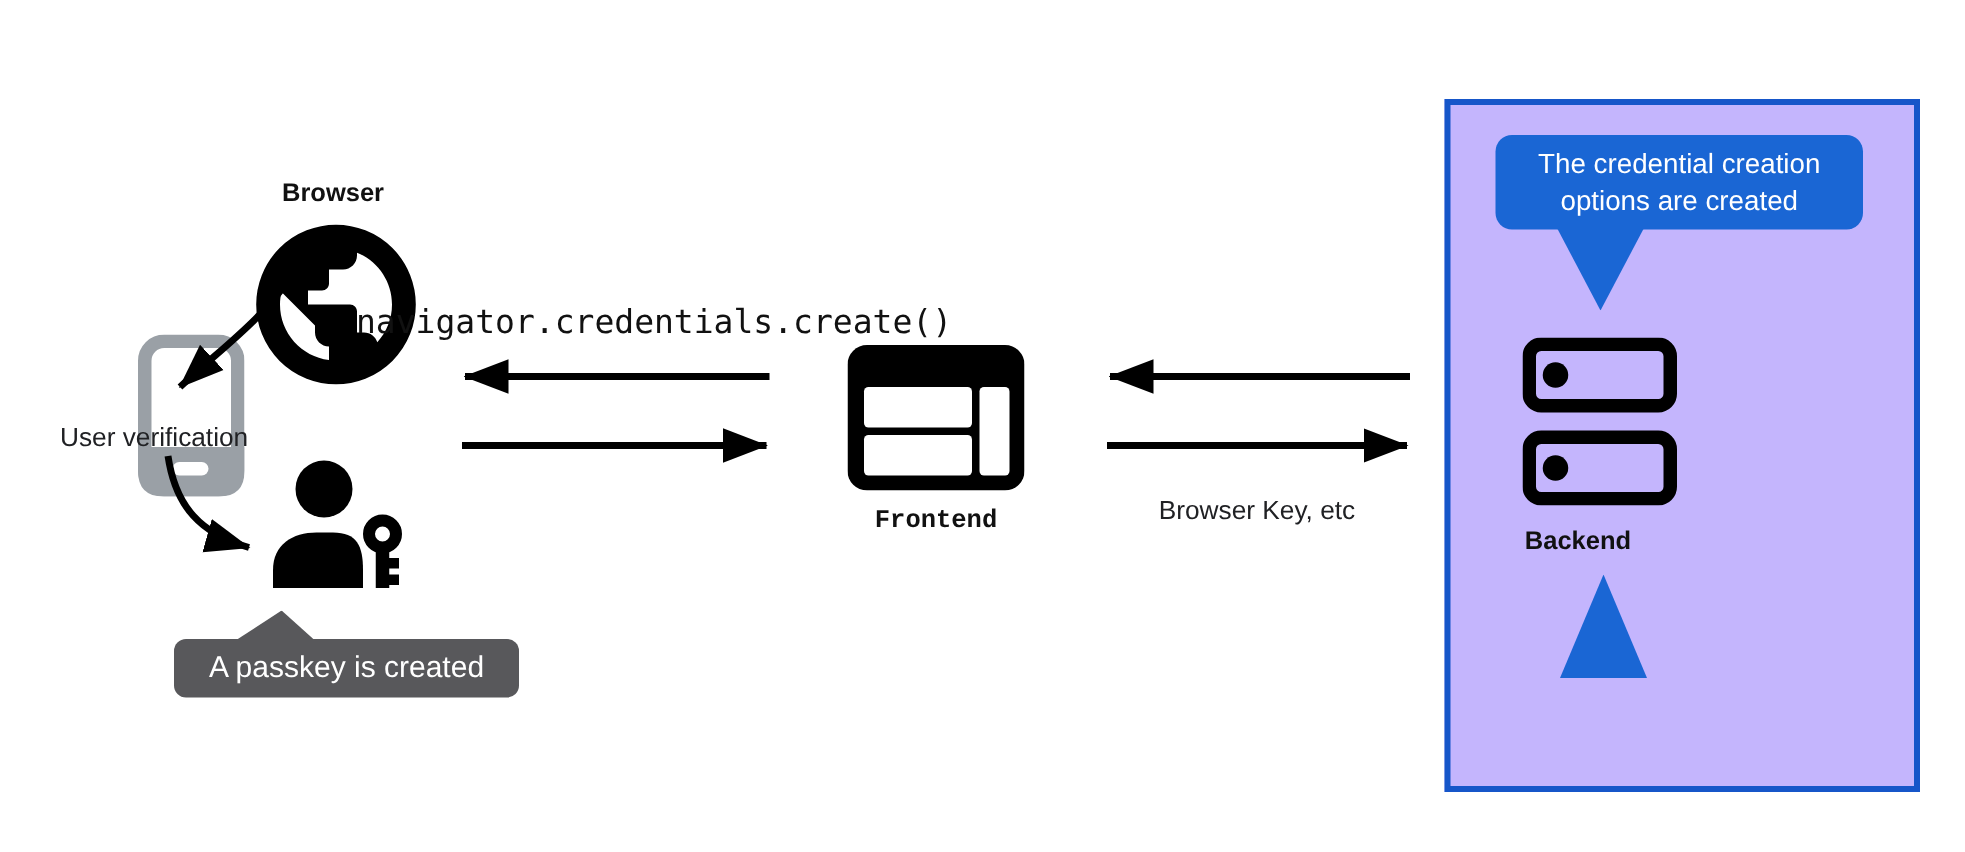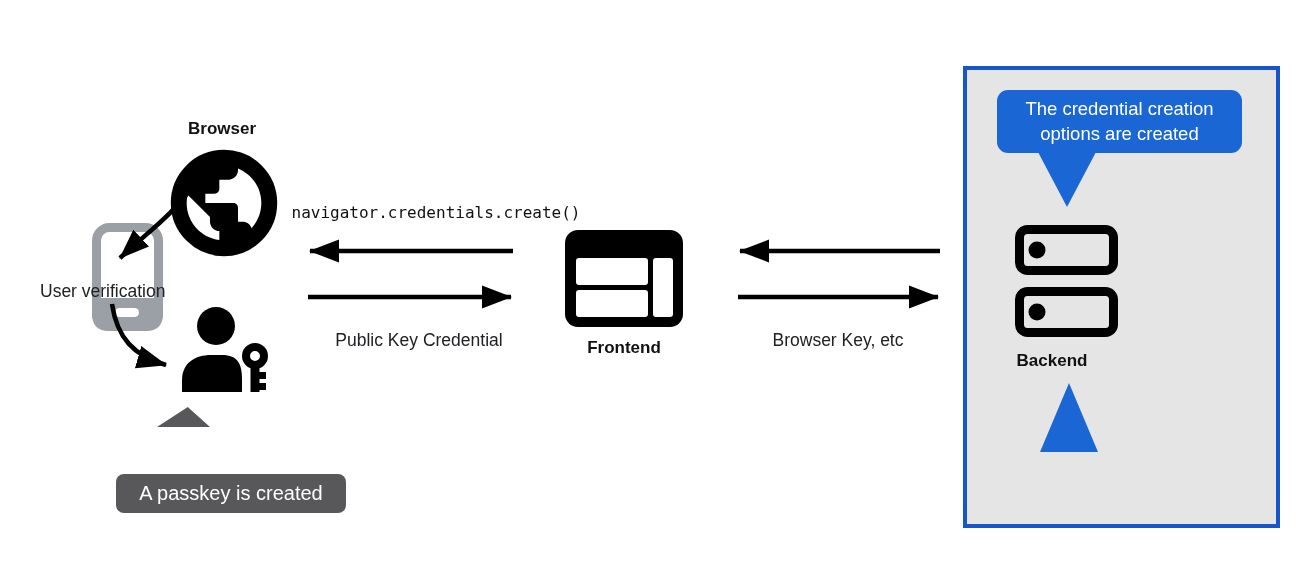--- a/index.html
+++ b/index.html
@@ -1,26 +1,26 @@
 <!DOCTYPE html>
 <html><head>
 <meta charset="utf-8">
 <style>
   html,body{margin:0;padding:0;background:#fff;}
   .canvas{position:relative;width:1310px;height:568px;background:#ffffff;overflow:hidden;
           font-family:"Liberation Sans",sans-serif;color:#1b1b1b;}
   .abs{position:absolute;}
   .node-label{font-weight:700;font-size:17px;color:#111;white-space:nowrap;transform:translateX(-50%);text-align:right;}
   .msg-label{font-size:17.5px;color:#202124;white-space:nowrap;transform:translateX(-50%);}
-  .mono-label{font-family:"DejaVu Sans Mono","Liberation Mono",monospace;font-size:16px;color:#111;
+  .mono-label{font-family:"DejaVu Sans Mono","Liberation Mono",monospace;font-size:22px;color:#111;
               white-space:nowrap;transform:translateX(-50%);}
   .tooltip{background:#58585b;color:#fff;border-radius:8px;font-size:20px;text-align:center;
-           line-height:39px;white-space:nowrap;margin-top:48px;}
+           line-height:39px;white-space:nowrap;}
   .tooltip-tail{background:#58585b;clip-path:polygon(58% 0,0 100%,100% 100%);}
-  .backend-box{background:#e5e5e5;border:4px solid #1656c9;}
+  .backend-box{background:#c4b5fd;border:4px solid #1656c9;}
   .bubble{background:#1a66d4;color:#fff;border-radius:11px;font-size:18.5px;line-height:1.32;
           text-align:center;white-space:pre-line;display:flex;align-items:center;justify-content:center;}
   .bubble-tail-down{background:#1a66d4;clip-path:polygon(0 0,100% 0,50% 100%);}
   .bubble-tail-up{background:#1a66d4;clip-path:polygon(50% 0,100% 100%,0 100%);}
   svg{display:block;}
 </style>
 </head>
 <body>
 
 <div class="canvas">
@@ -65,24 +65,23 @@
 
   <div class="abs tooltip-tail" style="left:157px;top:407px;width:53px;height:20px;"></div>
   <div class="abs tooltip" style="left:116px;top:426px;width:230px;height:39px;">A passkey is created</div>
 
   <svg class="abs" style="left:565px;top:230px;" width="118" height="97" viewBox="0 0 118 97">
     <rect x="0" y="0" width="118" height="97" rx="13" fill="#000"></rect>
     <rect x="11" y="28" width="72" height="27" rx="3" fill="#fff"></rect>
     <rect x="11" y="60" width="72" height="27" rx="3" fill="#fff"></rect>
     <rect x="88" y="28" width="20" height="59" rx="3" fill="#fff"></rect>
   </svg>
-  <div class="abs node-label" style="left:624px;top:338px;">Frontend</div>
+  <div class="abs node-label" style="left:624px;top:338px;font-family:Liberation Mono, monospace;">Frontend</div>
 
   <div class="abs mono-label" style="left:436px;top:203px;">navigator.credentials.create()</div>
-  <div class="abs msg-label" style="left:419px;top:330px;">Public Key Credential</div>
   <div class="abs msg-label" style="left:838px;top:330px;">Browser Key, etc</div>
 
   <div class="abs backend-box" style="left:963px;top:66px;width:309px;height:454px;">
 
     <div class="abs bubble" style="left:30px;top:20px;width:245px;height:63px;">The credential creation
 options are created</div>
     <div class="abs bubble-tail-down" style="left:71px;top:82px;width:58px;height:55px;"></div>
 
     <svg class="abs" style="left:48px;top:155px;" width="103" height="112" viewBox="0 0 103 112">
       <rect x="4.5" y="4.5" width="94" height="41" rx="8" fill="none" stroke="#000" stroke-width="9"></rect>

